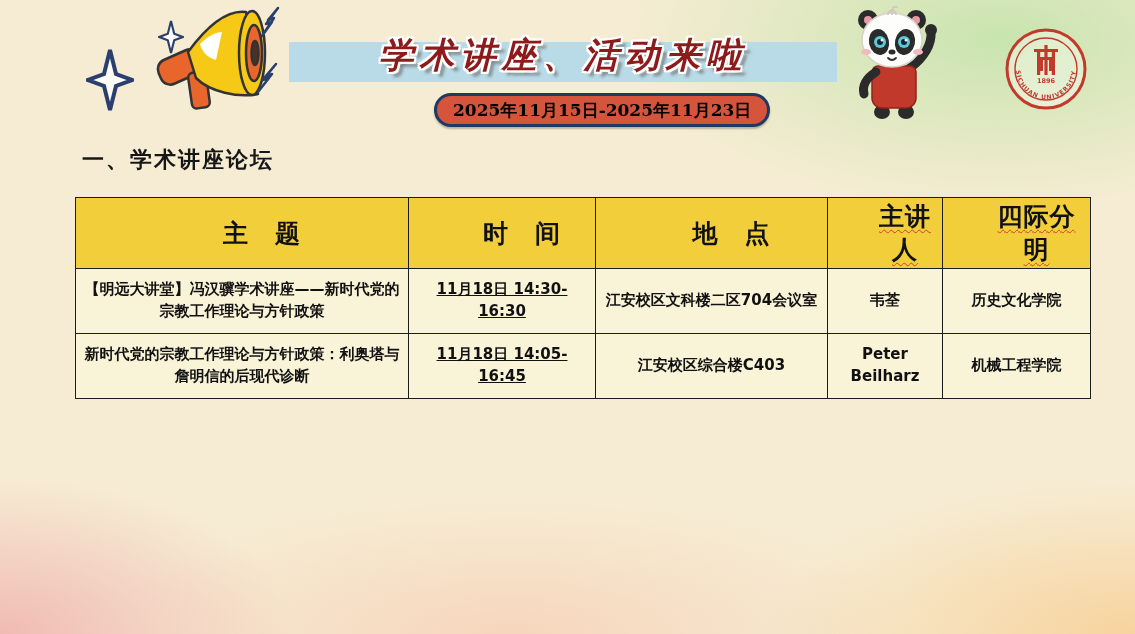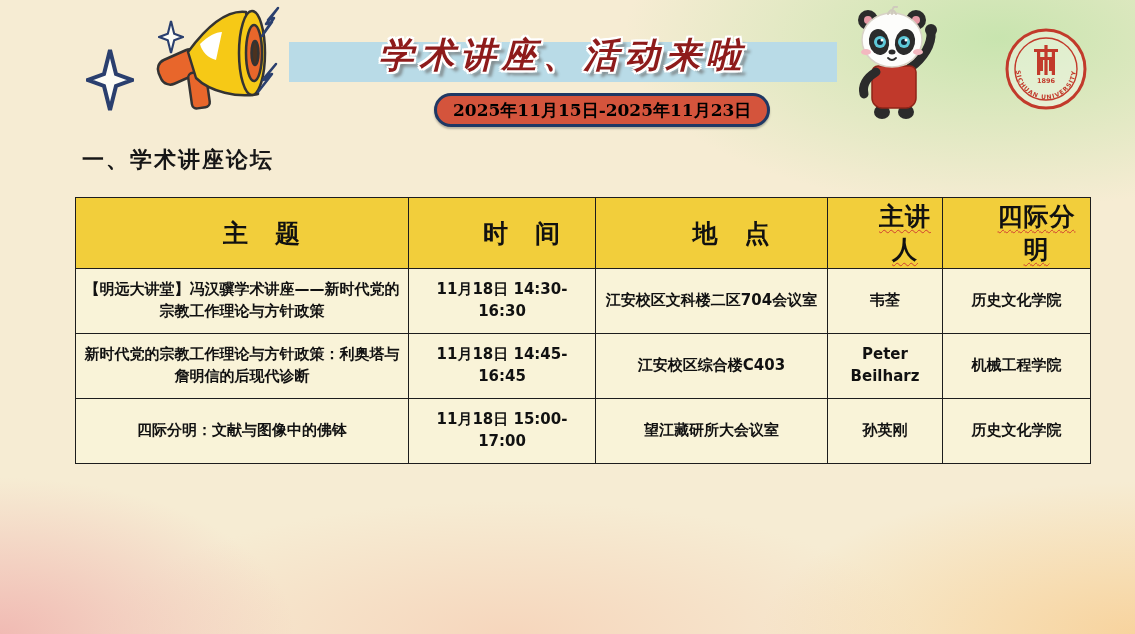--- a/index.html
+++ b/index.html
@@ -57,21 +57,21 @@
   }
   table.sched th{
     background:#F2CE3B;height:40px;
     font-size:25px;font-weight:bold;letter-spacing:1px;padding-left:46px;
   }
   table.sched th.wavy{text-decoration:underline wavy #d04030 1px;text-underline-offset:4px;}
   table.sched td{
     background:rgba(252,249,221,.55);
     height:60px;font-size:15px;font-weight:bold;line-height:1.45;
   }
-  td.time-cell{font-size:16px;}
+  td.time-cell{font-size:16px;text-decoration:underline;}
   
   .sparkle path{fill:#fdfdf6;stroke:#2a3f6e;stroke-width:4;}
 </style>
 </head>
 <body>
 
 <div class="page">
 
   <svg class="abs sparkle" style="left:86px;top:48px" width="48" height="64" viewBox="0 0 48 64">
     <path d="M24 2 L30 26 L46 32 L30 38 L24 62 L18 38 L2 32 L18 26 Z"></path>
@@ -181,28 +181,21 @@
     <tbody>
       <tr>
         <td>【明远大讲堂】冯汉骥学术讲座——新时代党的宗教工作理论与方针政策</td>
         <td class="time-cell">11月18日 14:30-16:30</td>
         <td>江安校区文科楼二区704会议室</td>
         <td>韦荃</td>
         <td>历史文化学院</td>
       </tr>
       <tr>
         <td>新时代党的宗教工作理论与方针政策：利奥塔与詹明信的后现代诊断</td>
-        <td class="time-cell">11月18日 14:45-16:45</td>
+        <td class="time-cell">11月18日 14:05-16:45</td>
         <td>江安校区综合楼C403</td>
         <td>Peter Beilharz</td>
         <td>机械工程学院</td>
       </tr>
-      <tr>
-        <td>四际分明：文献与图像中的佛钵</td>
-        <td class="time-cell">11月18日 15:00-17:00</td>
-        <td>望江藏研所大会议室</td>
-        <td>孙英刚</td>
-        <td>历史文化学院</td>
-      </tr>
     </tbody>
   </table>
 
 </div>
 
 </body></html>

